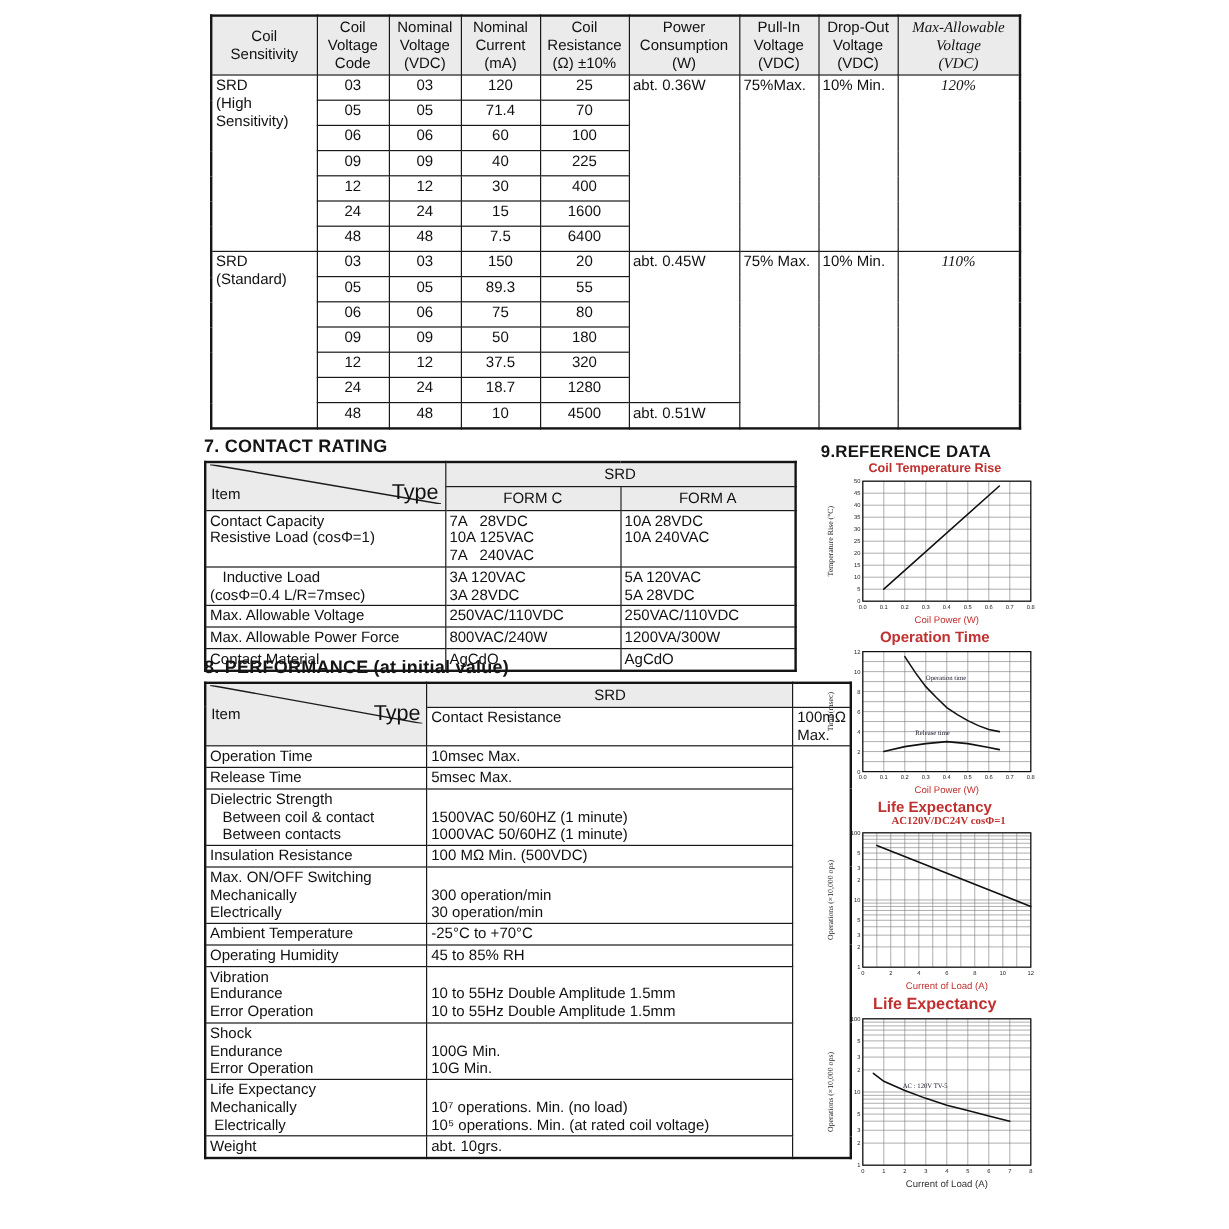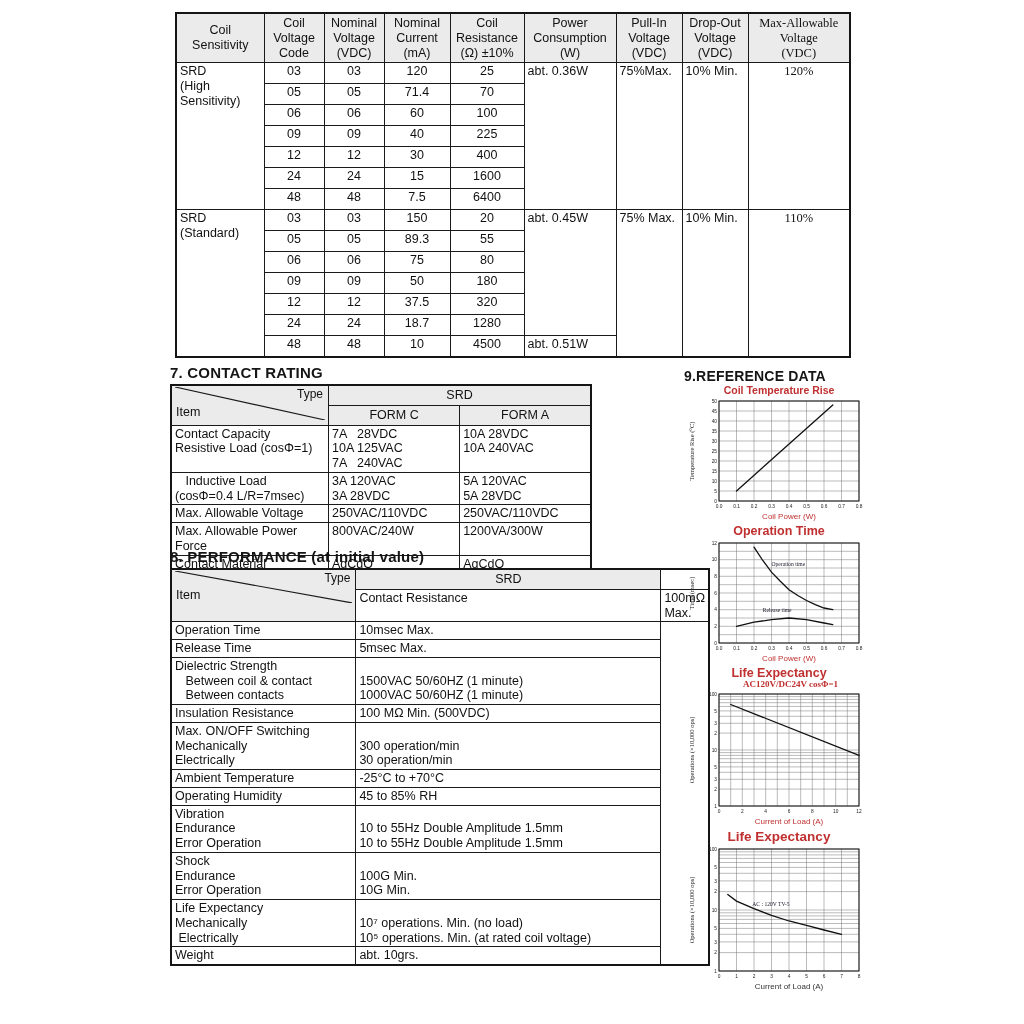--- a/index.html
+++ b/index.html
@@ -1,39 +1,39 @@
 <!DOCTYPE html>
 <html><head>
 <meta charset="utf-8">
 <style>
   html,body{margin:0;padding:0;background:#fff;}
   #page{position:relative;width:1024px;height:1024px;background:#ffffff;
         font-family:"Liberation Sans",sans-serif;color:#111;}
   .sec-title{font-weight:bold;font-size:15px;color:#151515;margin:0 0 3px 0;letter-spacing:.2px;}
   .sec6{position:absolute;left:175px;top:12px;width:684px;}
-  .sec7{position:absolute;left:170px;top:364px;width:422px;}
+  .sec7{position:absolute;left:170px;top:364px;width:494px;}
   .sec8{position:absolute;left:170px;top:548px;width:540px;}
   .sec9{position:absolute;left:684px;top:368px;width:190px;}
   .sec9 .sec-title{font-size:14px;margin-bottom:1px;}
 
   table.tbl{border-collapse:collapse;background:#fff;border:2px solid #151515;table-layout:fixed;}
   table.tbl th,table.tbl td{border:1px solid #1a1a1a;font-size:12.5px;line-height:1.18;
         padding:1px 3px;color:#111;vertical-align:top;overflow:hidden;}
   table.tbl th{background:#ebebeb;font-weight:normal;text-align:center;
         white-space:pre-line;vertical-align:middle;padding:2px 1px;}
-  .serif{font-family:"Liberation Serif",serif;}
+  .serif{font-family:"Liberation Serif",serif;font-style:italic;}
   td.num{text-align:center;vertical-align:middle;padding:0;height:18px;}
   td.sens{white-space:pre-line;}
   td.mx{text-align:center;}
   td.cellpre{white-space:pre-wrap;margin-left:48px;}
   th.formhead{text-align:left;padding-left:4px;}
 
   .diagwrap{position:relative;height:100%;min-height:32px;}
   .diagwrap svg{position:absolute;left:0;top:0;width:100%;height:100%;}
-  .diag-top{position:absolute;top:0;right:2px;font-size:12px;}
+  .diag-top{position:absolute;top:13px;right:2px;font-size:18px;}
   .diag-bottom{position:absolute;bottom:0;left:1px;font-size:12.5px;}
   td.diagcell{padding:0;background:#ebebeb;}
 
   .chart{margin:0 0 3px 0;text-align:center;}
   .chart-title{font-weight:bold;line-height:1.05;text-align:center;}
   .chart-subtitle{font-family:"Liberation Serif",serif;font-weight:bold;font-size:9px;line-height:1;padding-left:23px;}
   .chart svg{display:block;margin:0 auto;}
 </style>
 </head>
 <body>

